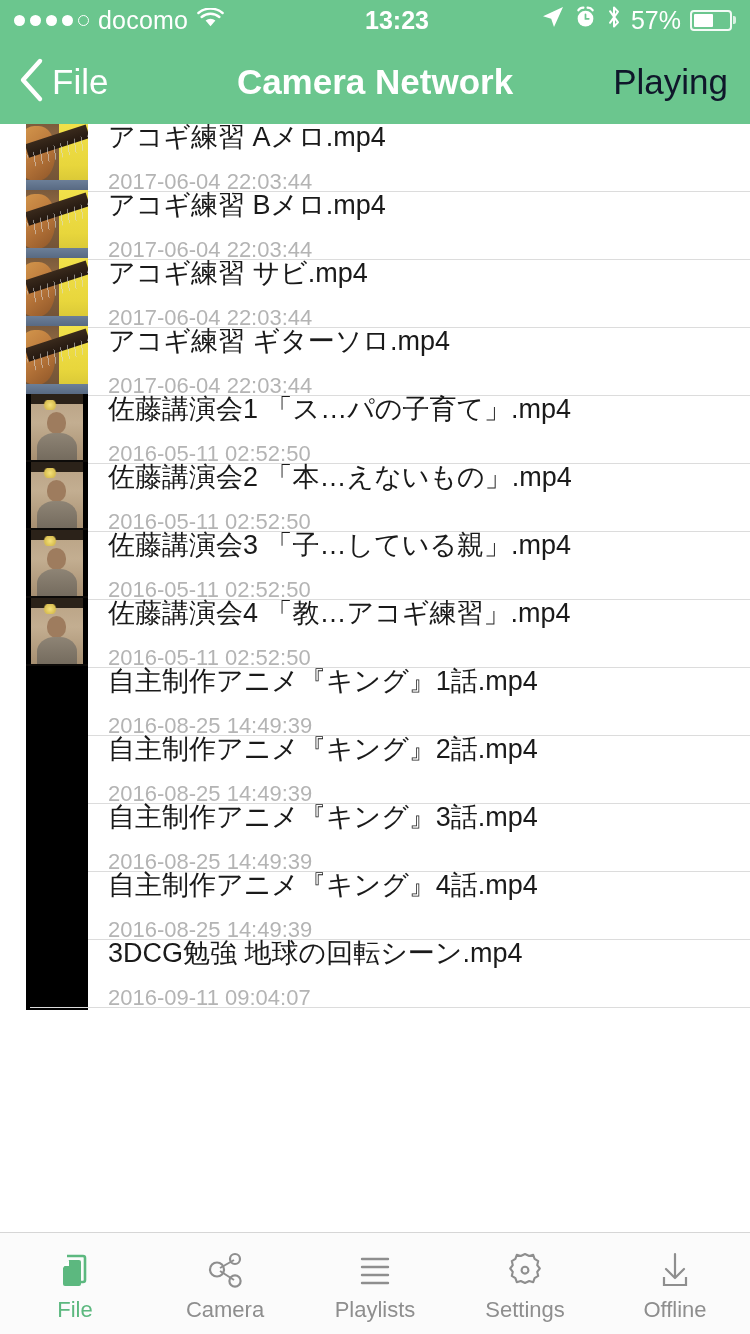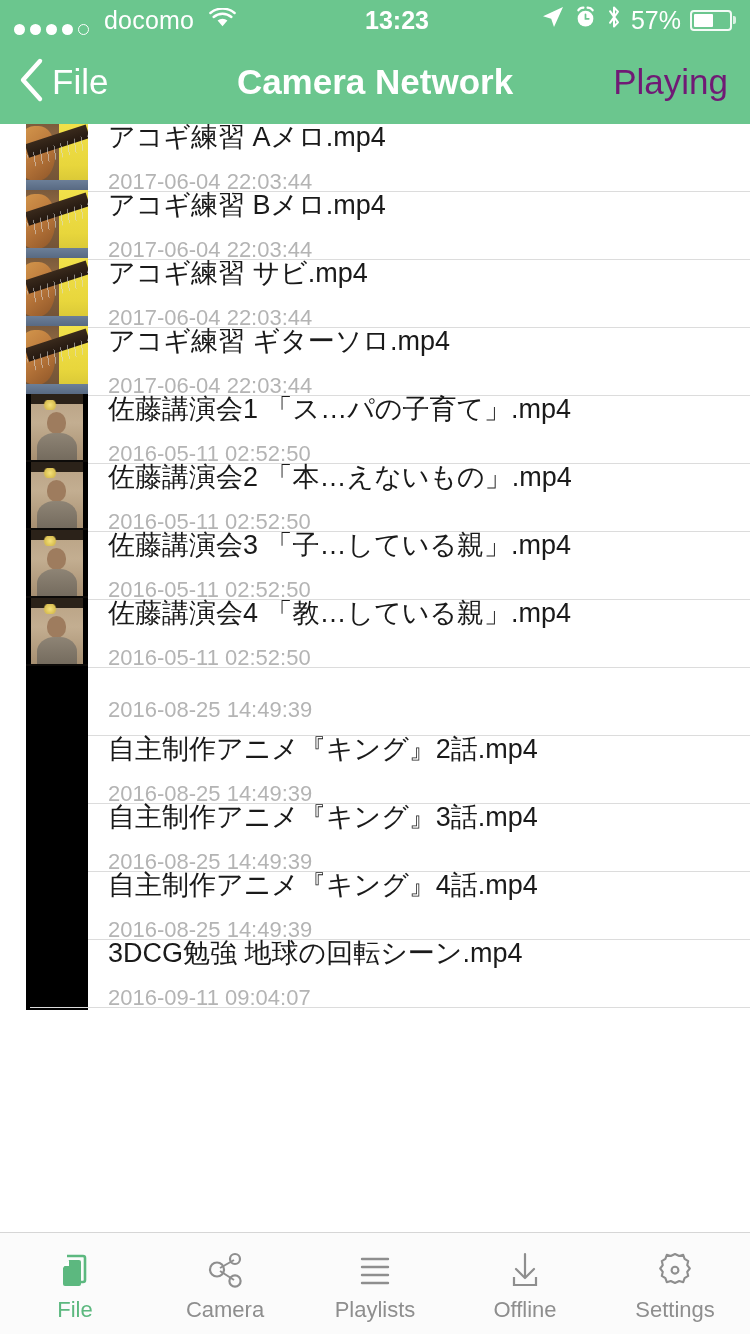--- a/index.html
+++ b/index.html
@@ -9,21 +9,21 @@
     background:#ffffff; overflow:hidden;
   }
   #app { position:relative; width:750px; height:1334px; display:flex; flex-direction:column; }
 
   
   .statusbar {
     height:40px; background:#6bc68e; color:#ffffff;
     display:flex; align-items:center; padding:0 14px;
     font-size:25px; flex:0 0 40px; position:relative;
   }
-  .sb-left { display:flex; align-items:flex-end; gap:15px; }
+  .sb-left { display:flex; align-items:center; gap:9px; }
   .dots { display:flex; align-items:center; gap:5px; }
   .dot { width:11px; height:11px; border-radius:50%; background:#ffffff; }
   .dot.hollow { background:transparent; border:1.6px solid #ffffff; }
   .carrier { font-size:25px; letter-spacing:.2px; }
   .sb-center {
     position:absolute; left:0; right:0; text-align:center;
     font-size:25px; font-weight:bold; pointer-events:none;padding-left:44px;
   }
   .sb-right {
     margin-left:auto; display:flex; align-items:center; gap:9px;
@@ -50,21 +50,21 @@
     display:flex; align-items:center; gap:6px;
     padding-left:16px; z-index:2; cursor:pointer;
   }
   .nav-back-label { font-size:35px; color:#ffffff; }
   .nav-title {
     position:absolute; left:0; right:0; text-align:center;
     font-size:35px; font-weight:bold; color:#ffffff; pointer-events:none;
   }
   .nav-right {
     margin-left:auto; padding-right:22px; z-index:2;
-    font-size:35px; color:#701a75; cursor:pointer;
+    font-size:35px; color:#0f172a; cursor:pointer;
   }
 
   
   .list { flex:1 1 auto; background:#ffffff; overflow:hidden; position:relative; }
   .row {
     height:68px; display:flex; align-items:center;
     padding-left:26px; position:relative; background:#fff;
   }
   .row::after {
     content:""; position:absolute; left:30px; right:0; bottom:0;
@@ -323,27 +323,28 @@
         <div class="thumb th-lecture">
           <span class="inner">
             <span class="topbar"></span>
             <span class="lamp"></span>
             <span class="head"></span>
             <span class="torso"></span>
           </span>
           <span class="botbar"></span>
         </div>
         <div class="row-text">
-          <div class="row-title">佐藤講演会4 「教…している親」.mp4</div>
+          <div class="row-title">佐藤講演会4 「教…アコギ練習」.mp4</div>
           <div class="row-date">2016-05-11 02:52:50</div>
         </div>
       </div>
       <div class="row">
         <div class="thumb th-black"></div>
         <div class="row-text">
+          <div class="row-title">自主制作アニメ『キング』1話.mp4</div>
           <div class="row-date">2016-08-25 14:49:39</div>
         </div>
       </div>
       <div class="row">
         <div class="thumb th-black"></div>
         <div class="row-text">
           <div class="row-title">自主制作アニメ『キング』2話.mp4</div>
           <div class="row-date">2016-08-25 14:49:39</div>
         </div>
       </div>
@@ -404,32 +405,32 @@
           <line x1="9" y1="27" x2="35" y2="27" stroke="#8e8e8e" stroke-width="2.4" stroke-linecap="round"></line>
           <line x1="9" y1="35" x2="35" y2="35" stroke="#8e8e8e" stroke-width="2.4" stroke-linecap="round"></line>
         </svg>
       </span>
       <span class="tab-label">Playlists</span>
     </div>
 
     <div class="tab">
       <span class="tab-icon">
         <svg width="44" height="44" viewBox="0 0 44 44">
+          <path d="M22 6 l4.2 2.0 4.0 -1.2 1.4 4.0 3.6 2.3 -1.0 4.1 2.6 3.3 -2.6 3.3 1.0 4.1 -3.6 2.3 -1.4 4.0 -4.0 -1.2 -4.2 2.0 -4.2 -2.0 -4.0 1.2 -1.4 -4.0 -3.6 -2.3 1.0 -4.1 -2.6 -3.3 2.6 -3.3 -1.0 -4.1 3.6 -2.3 1.4 -4.0 4.0 1.2 Z" fill="none" stroke="#8e8e8e" stroke-width="2.1" stroke-linejoin="round"></path>
+          <circle cx="22" cy="22.2" r="3.4" fill="none" stroke="#8e8e8e" stroke-width="2.1"></circle>
+        </svg>
+      </span>
+      <span class="tab-label">Settings</span>
+    </div>
+
+    <div class="tab">
+      <span class="tab-icon">
+        <svg width="44" height="44" viewBox="0 0 44 44">
           <line x1="22" y1="6" x2="22" y2="29" stroke="#8e8e8e" stroke-width="2.2" stroke-linecap="round"></line>
           <path d="M13 21 L22 30 L31 21" stroke="#8e8e8e" stroke-width="2.2" fill="none" stroke-linecap="round" stroke-linejoin="round"></path>
           <path d="M11 29 v8 h22 v-8" stroke="#8e8e8e" stroke-width="2.2" fill="none" stroke-linejoin="miter"></path>
         </svg>
       </span>
       <span class="tab-label">Offline</span>
     </div>
 
-    <div class="tab">
-      <span class="tab-icon">
-        <svg width="44" height="44" viewBox="0 0 44 44">
-          <path d="M22 6 l4.2 2.0 4.0 -1.2 1.4 4.0 3.6 2.3 -1.0 4.1 2.6 3.3 -2.6 3.3 1.0 4.1 -3.6 2.3 -1.4 4.0 -4.0 -1.2 -4.2 2.0 -4.2 -2.0 -4.0 1.2 -1.4 -4.0 -3.6 -2.3 1.0 -4.1 -2.6 -3.3 2.6 -3.3 -1.0 -4.1 3.6 -2.3 1.4 -4.0 4.0 1.2 Z" fill="none" stroke="#8e8e8e" stroke-width="2.1" stroke-linejoin="round"></path>
-          <circle cx="22" cy="22.2" r="3.4" fill="none" stroke="#8e8e8e" stroke-width="2.1"></circle>
-        </svg>
-      </span>
-      <span class="tab-label">Settings</span>
-    </div>
-
   </div>
 </div>
 
 </body></html>

